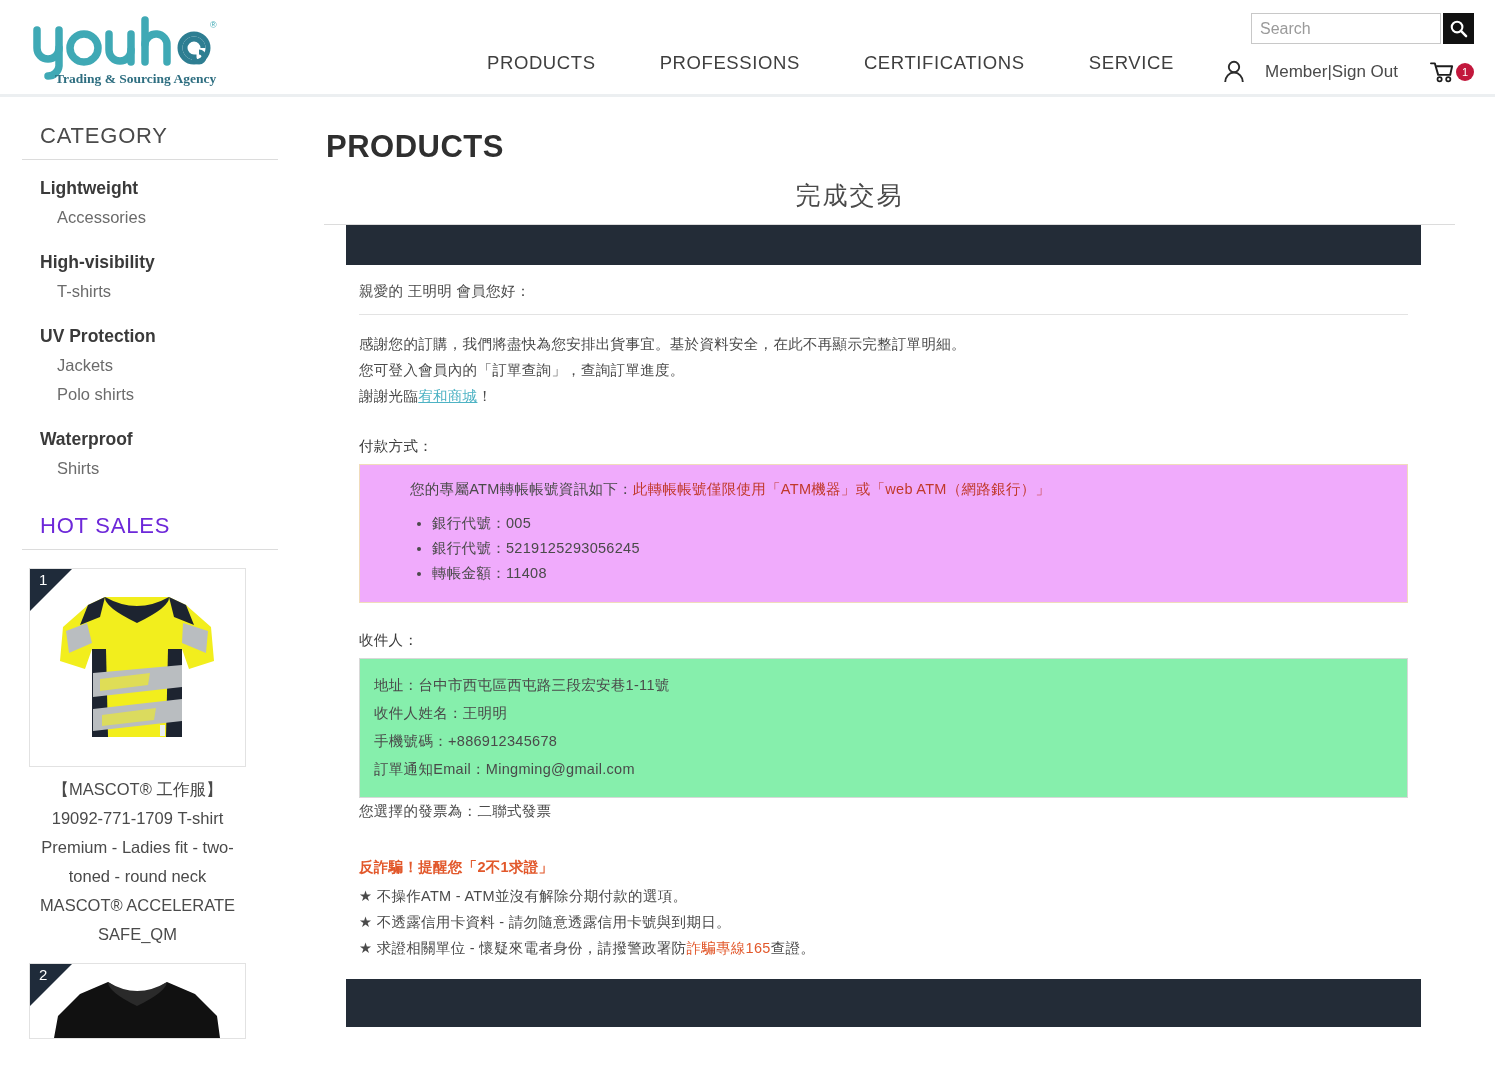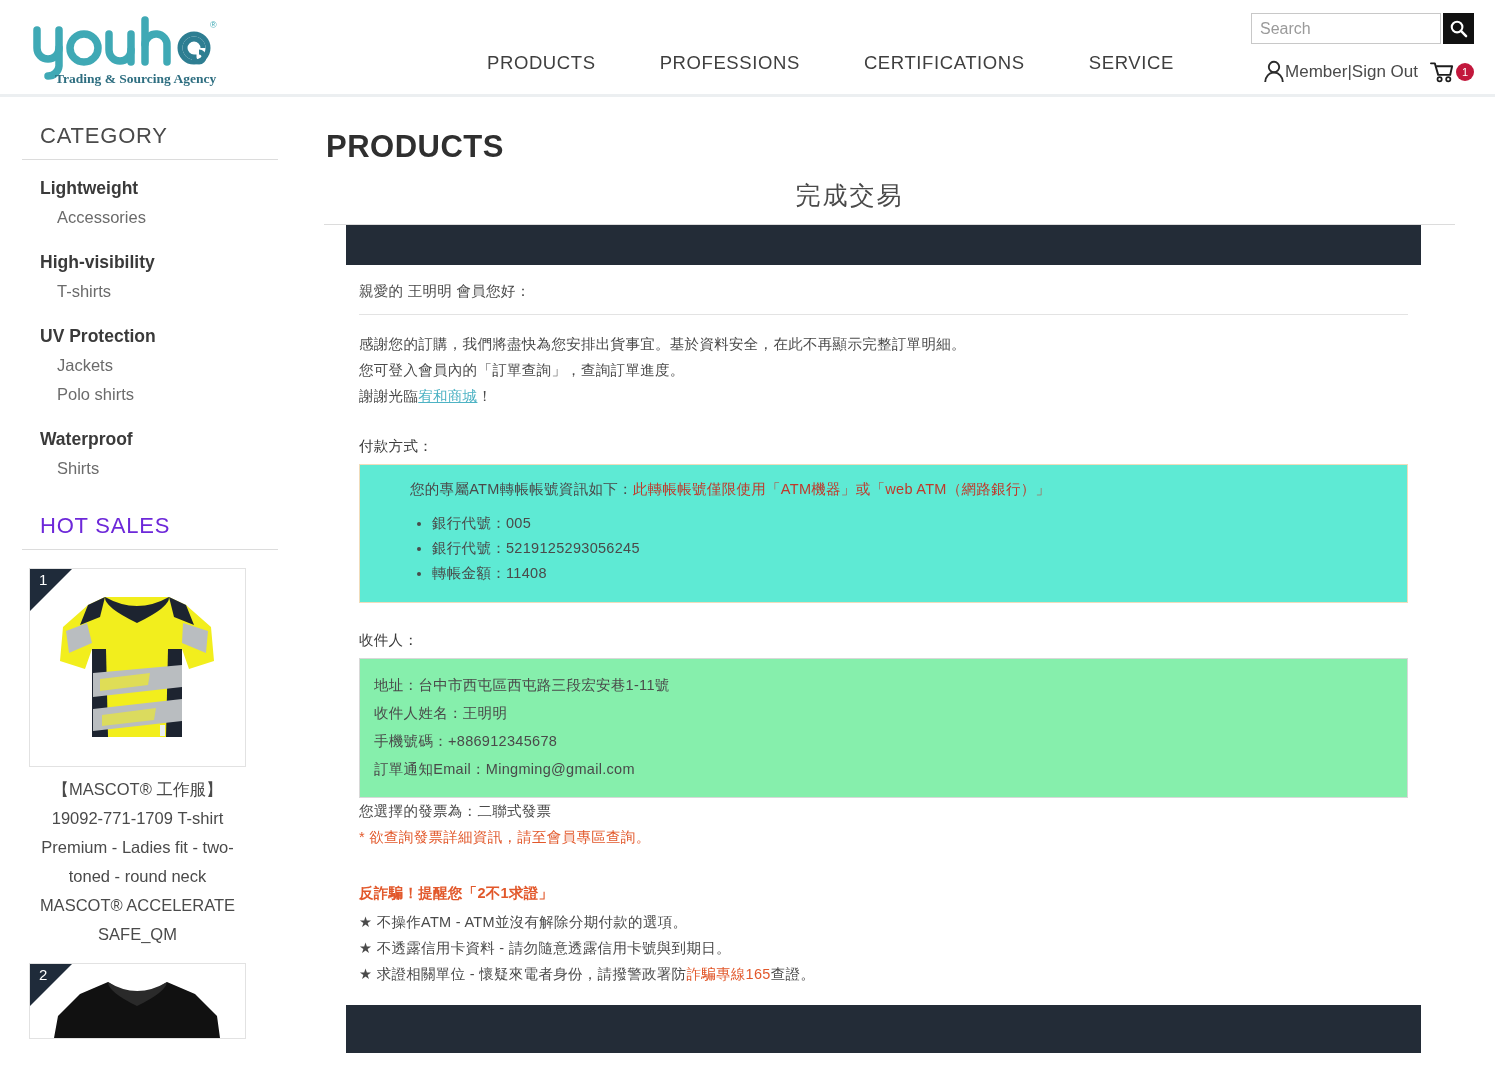--- a/index.html
+++ b/index.html
@@ -67,21 +67,21 @@
     cursor: pointer;
     padding: 0;
     margin-left: 2px;
   }
 
   .member-area {
     position: absolute;
     right: 21px; top: 60px;
     display: flex;
     align-items: center;
-    gap: 0;
+    gap: 20px;
   }
   .member-link {
     color: #4a4a4a;
     font-size: 17px;
     text-decoration: none;
     white-space: nowrap;
   }
   .cart-wrap {
     position: relative;
     display: flex; align-items: center;
@@ -239,21 +239,21 @@
   .link-teal { color: #4eb3c4; }
 
   .sec-label {
     font-size: 14.5px;
     color: #3a3a3a;
     margin: 28px 0 8px 0;
     letter-spacing: 0.3px;
   }
 
   .pay-box {
-    background: #5eead4;
+    background: #f0abfc;
     border: 1px solid #f0dcbb;
     padding: 12px 18px 16px 18px;
   }
   .pay-lead {
     font-size: 14.5px;
     color: #4a4a4a;
     padding-left: 32px;
     line-height: 24px;
     letter-spacing: 0.3px;
   }
@@ -484,21 +484,20 @@
         <div class="sec-label">收件人：</div>
         <div class="recv-box">
           <div>地址：台中市西屯區西屯路三段宏安巷1-11號</div>
           <div>收件人姓名：王明明</div>
           <div>手機號碼：+886912345678</div>
           <div>訂單通知Email：Mingming@gmail.com</div>
         </div>
 
         <div class="invoice-block">
           <div class="invoice-line">您選擇的發票為：二聯式發票</div>
-          <div class="invoice-note">* 欲查詢發票詳細資訊，請至會員專區查詢。</div>
         </div>
 
         <div class="fraud-block">
           <div class="fraud-head">反詐騙！提醒您「2不1求證」</div>
           <div class="fraud-item">★ 不操作ATM - ATM並沒有解除分期付款的選項。</div>
           <div class="fraud-item">★ 不透露信用卡資料 - 請勿隨意透露信用卡號與到期日。</div>
           <div class="fraud-item"><span>★ 求證相關單位 - 懷疑來電者身份，請撥警政署防</span><span class="orange">詐騙專線165</span><span>查證。</span></div>
         </div>
 
       </div>

